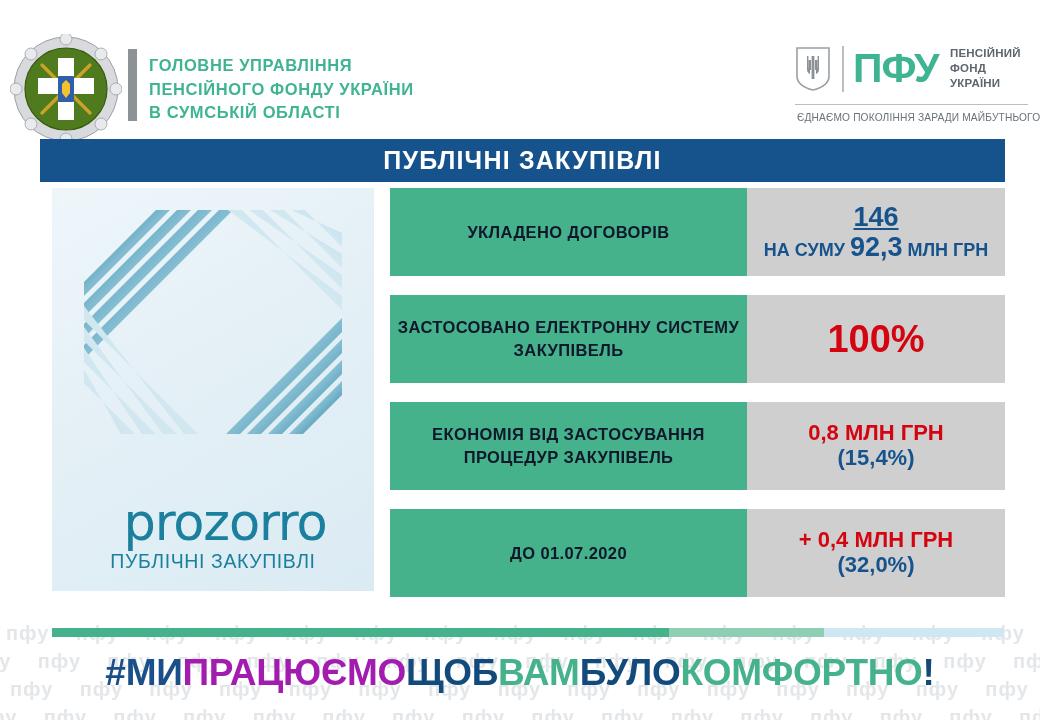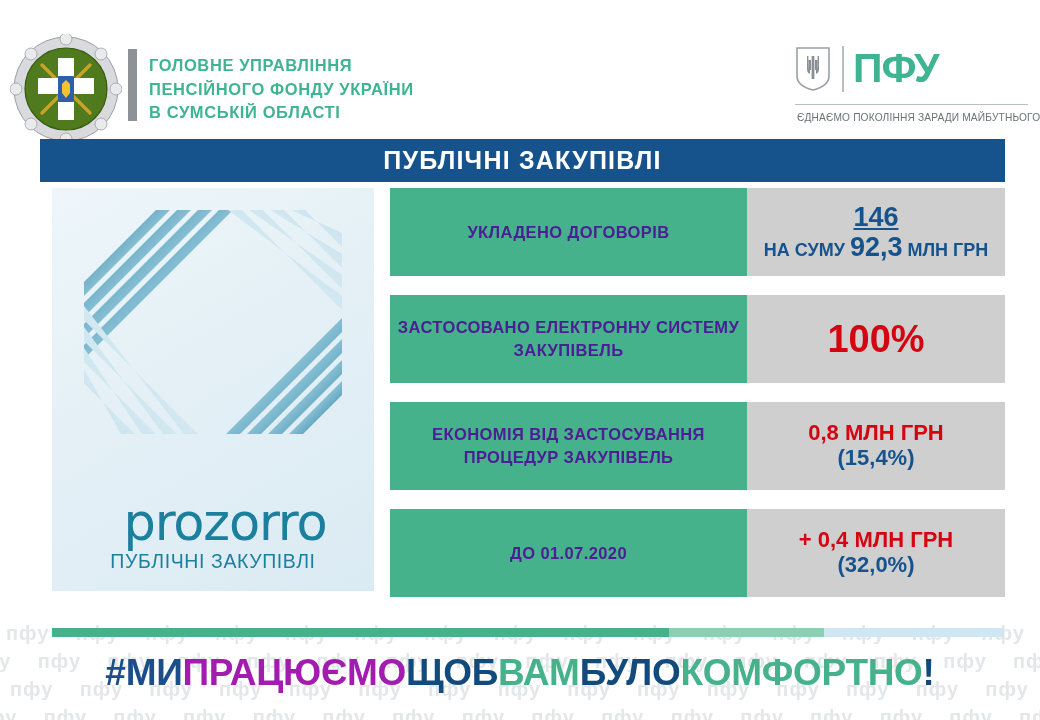--- a/index.html
+++ b/index.html
@@ -122,21 +122,21 @@
     width: 615px;
   }
   .stat-row {
     display: flex;
     height: 88px;
     margin-bottom: 19px;
   }
   .stat-label {
     width: 357px;
     background: #45b28c;
-    color: #4c1d95;
+    color: #0f172a;
     font-size: 16.5px;
     font-weight: bold;
     letter-spacing: 0.4px;
     line-height: 23px;
     display: flex;
     align-items: center;
     justify-content: center;
     text-align: center;
   }
   .stat-value {
@@ -281,20 +281,25 @@
           <rect x="16.6" y="10" width="2.8" height="23"></rect>
           <path d="M9 10 h3 v13 q0 4 3 5 v-4 q-1.6 -1 -1.6 -3 v-11 h-4.4 z"></path>
           <path d="M27 10 h-3 v13 q0 4 -3 5 v-4 q1.6 -1 1.6 -3 v-11 h4.4 z"></path>
           <path d="M13.4 14 h2.6 v10 h-2.6 z"></path>
           <path d="M20 14 h2.6 v10 h-2.6 z"></path>
         </g>
       </svg>
     </div>
     <div id="pfu-sep"></div>
     <div id="pfu-mark">ПФУ</div>
+    <div id="pfu-sub">
+      <div>ПЕНСІЙНИЙ</div>
+      <div>ФОНД</div>
+      <div>УКРАЇНИ</div>
+    </div>
     <div id="pfu-rule"></div>
     <div id="pfu-slogan">ЄДНАЄМО ПОКОЛІННЯ ЗАРАДИ МАЙБУТНЬОГО</div>
   </div>
 </div>
 
 <div id="title-bar">
   <span id="title-bar-text">ПУБЛІЧНІ ЗАКУПІВЛІ</span>
 </div>
 
 <div id="prozorro">

